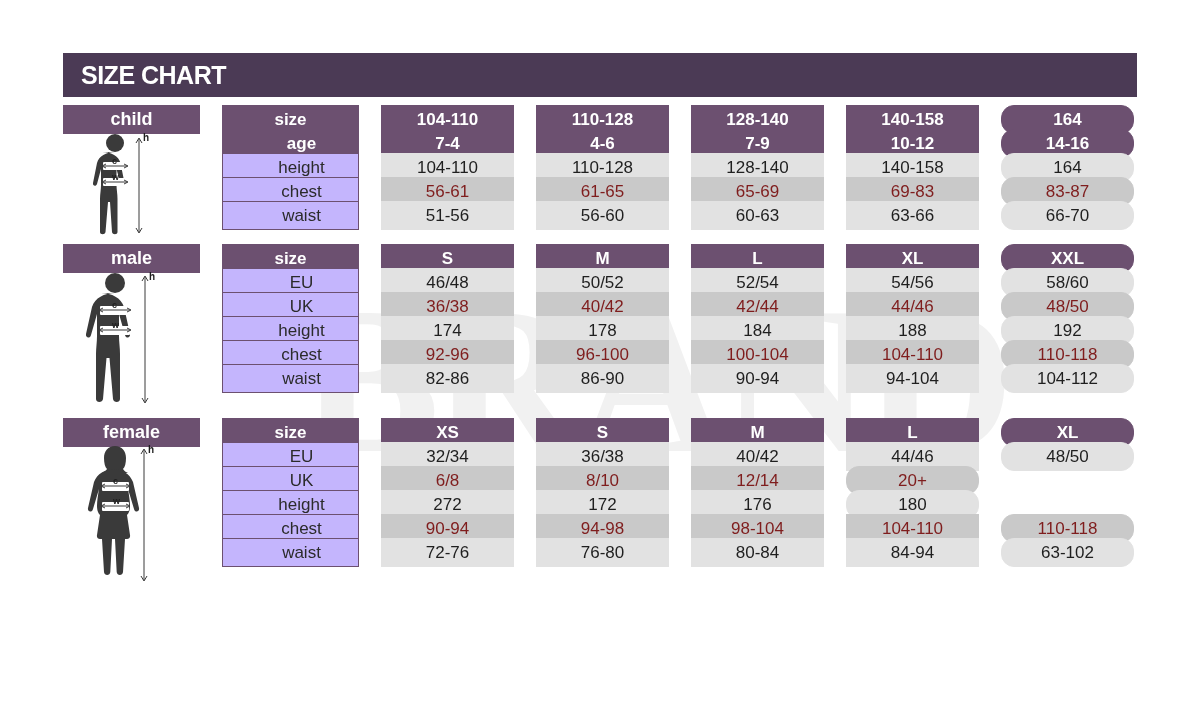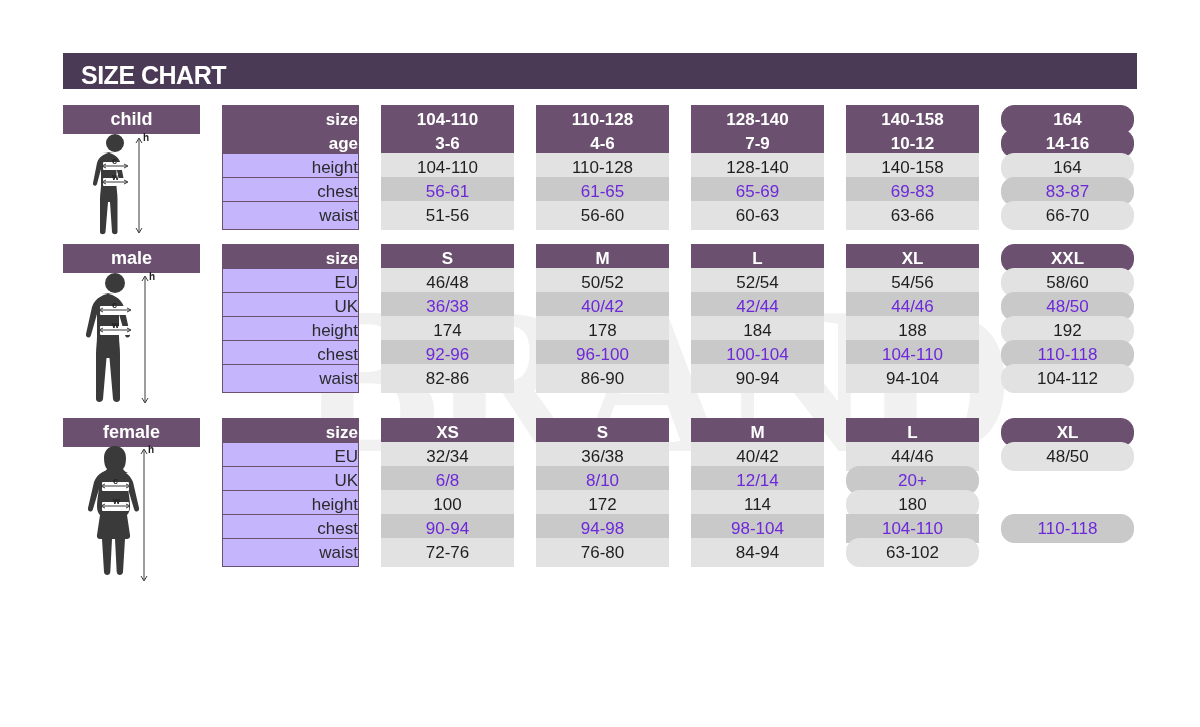--- a/index.html
+++ b/index.html
@@ -38,21 +38,21 @@
     text-align: center;
     z-index: 0;
     user-select: none;
   }
 
   .title-bar {
     position: absolute;
     left: 63px;
     top: 53px;
     width: 1074px;
-    height: 36px;
+    height: 44px;
     background: #4b3a55;
     z-index: 2;
   }
   .title-bar .title-text {
     color: #ffffff;
     font-size: 25px;
     font-weight: bold;
     letter-spacing: -0.5px;
     line-height: 44px;
     padding-left: 18px;
@@ -89,21 +89,20 @@
   .col-group {
     width: 137px;
     flex: 0 0 137px;
     margin-right: 22px;
   }
   
   .col-attr {
     width: 137px;
     flex: 0 0 137px;
     margin-right: 22px;
-    text-align: right;
   }
   
   .col-data {
     width: 133px;
     flex: 0 0 133px;
     margin-right: 22px;
   }
   .col-data:last-child {
     margin-right: 0;
     border-radius: 13px;
@@ -115,21 +114,21 @@
     font-weight: bold;
     border: 1px solid #6c5070;
   }
   .attr-white {
     background: #c4b5fd;
     color: #2b2b2b;
     border: 1px solid #6c5070;
   }
   .data-grey {
     background: #c9c9c9;
-    color: #6d28d9;
+    color: #7f1d1d;
     border: 1px solid #c9c9c9;
   }
   .data-lightgrey {
     background: #e2e2e2;
     color: #1f1f1f;
     border: 1px solid #e2e2e2;
   }
 
   .group-label {
     background: #6c5070;
@@ -207,21 +206,21 @@
     <polyline points="61,51 65,53 61,55"></polyline>
   </g>
   <text x="80" y="12" font-family="Liberation Sans, sans-serif" font-size="10" font-weight="bold" fill="#1f1f1f">h</text>
   <text x="49" y="35" font-family="Liberation Sans, sans-serif" font-size="9" font-weight="bold" fill="#1f1f1f">c</text>
   <text x="49" y="51" font-family="Liberation Sans, sans-serif" font-size="9" font-weight="bold" fill="#1f1f1f">w</text>
 </svg>
           </div>
           <div class="section-rows">
             <div class="row">
               <div class="cell col-attr hdr-purple">age</div>
-              <div class="cell col-data hdr-purple bold">3-6</div>
+              <div class="cell col-data hdr-purple bold">7-4</div>
               <div class="cell col-data hdr-purple bold">4-6</div>
               <div class="cell col-data hdr-purple bold">7-9</div>
               <div class="cell col-data hdr-purple bold">10-12</div>
               <div class="cell col-data hdr-purple bold">14-16</div>
             </div>
             <div class="row">
               <div class="cell col-attr attr-white">height</div>
               <div class="cell col-data data-lightgrey">104-110</div>
               <div class="cell col-data data-lightgrey">110-128</div>
               <div class="cell col-data data-lightgrey">128-140</div>
@@ -376,37 +375,38 @@
             </div>
             <div class="row">
               <div class="cell col-attr attr-white">UK</div>
               <div class="cell col-data data-grey">6/8</div>
               <div class="cell col-data data-grey">8/10</div>
               <div class="cell col-data data-grey">12/14</div>
               <div class="cell col-data data-grey">20+</div>
             </div>
             <div class="row">
               <div class="cell col-attr attr-white">height</div>
-              <div class="cell col-data data-lightgrey">100</div>
+              <div class="cell col-data data-lightgrey">272</div>
               <div class="cell col-data data-lightgrey">172</div>
-              <div class="cell col-data data-lightgrey">114</div>
+              <div class="cell col-data data-lightgrey">176</div>
               <div class="cell col-data data-lightgrey">180</div>
             </div>
             <div class="row">
               <div class="cell col-attr attr-white">chest</div>
               <div class="cell col-data data-grey">90-94</div>
               <div class="cell col-data data-grey">94-98</div>
               <div class="cell col-data data-grey">98-104</div>
               <div class="cell col-data data-grey">104-110</div>
               <div class="cell col-data data-grey">110-118</div>
             </div>
             <div class="row">
               <div class="cell col-attr attr-white">waist</div>
               <div class="cell col-data data-lightgrey">72-76</div>
               <div class="cell col-data data-lightgrey">76-80</div>
+              <div class="cell col-data data-lightgrey">80-84</div>
               <div class="cell col-data data-lightgrey">84-94</div>
               <div class="cell col-data data-lightgrey">63-102</div>
             </div>
           </div>
         </div>
       </div>
     </div>
 
 </div>
 

